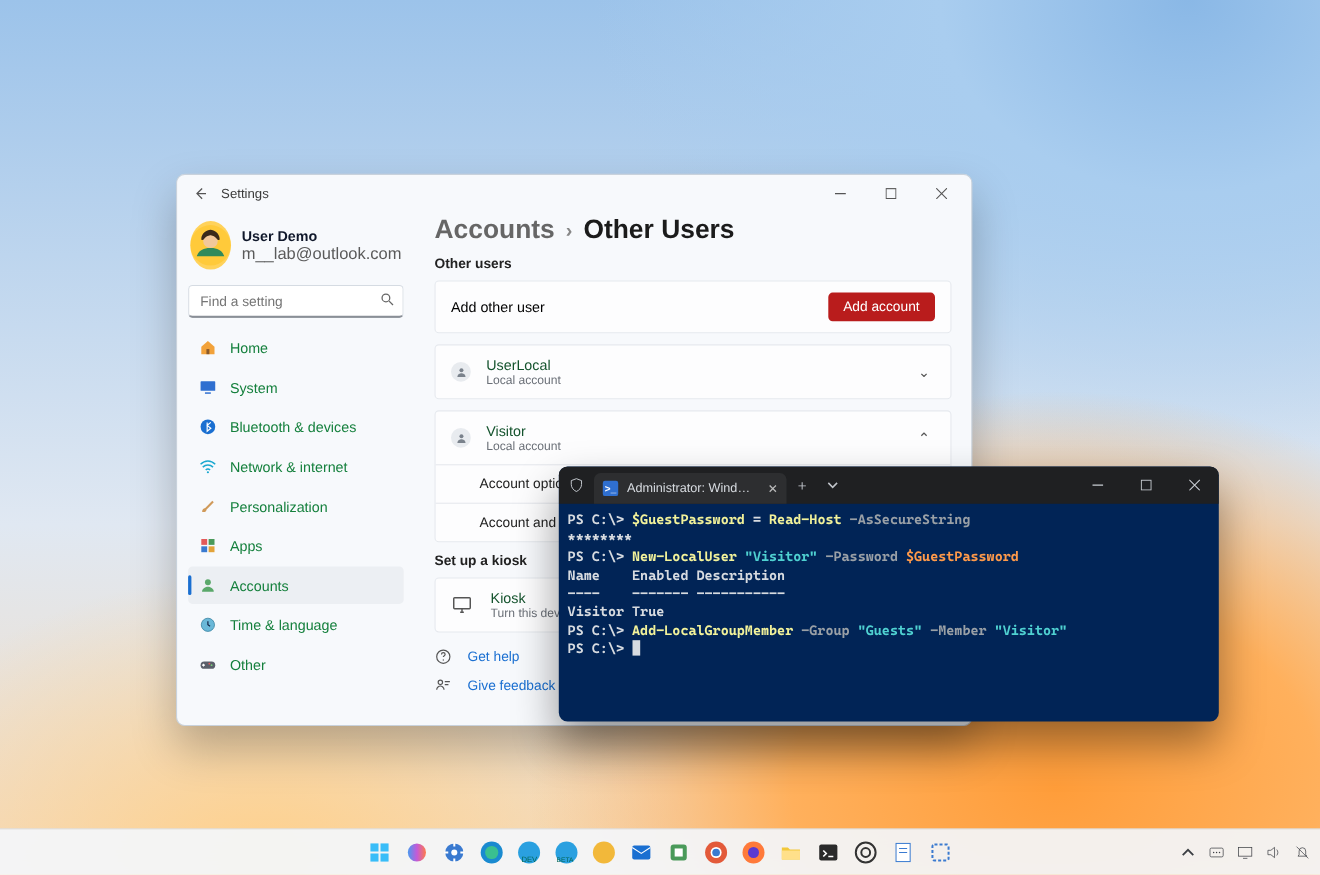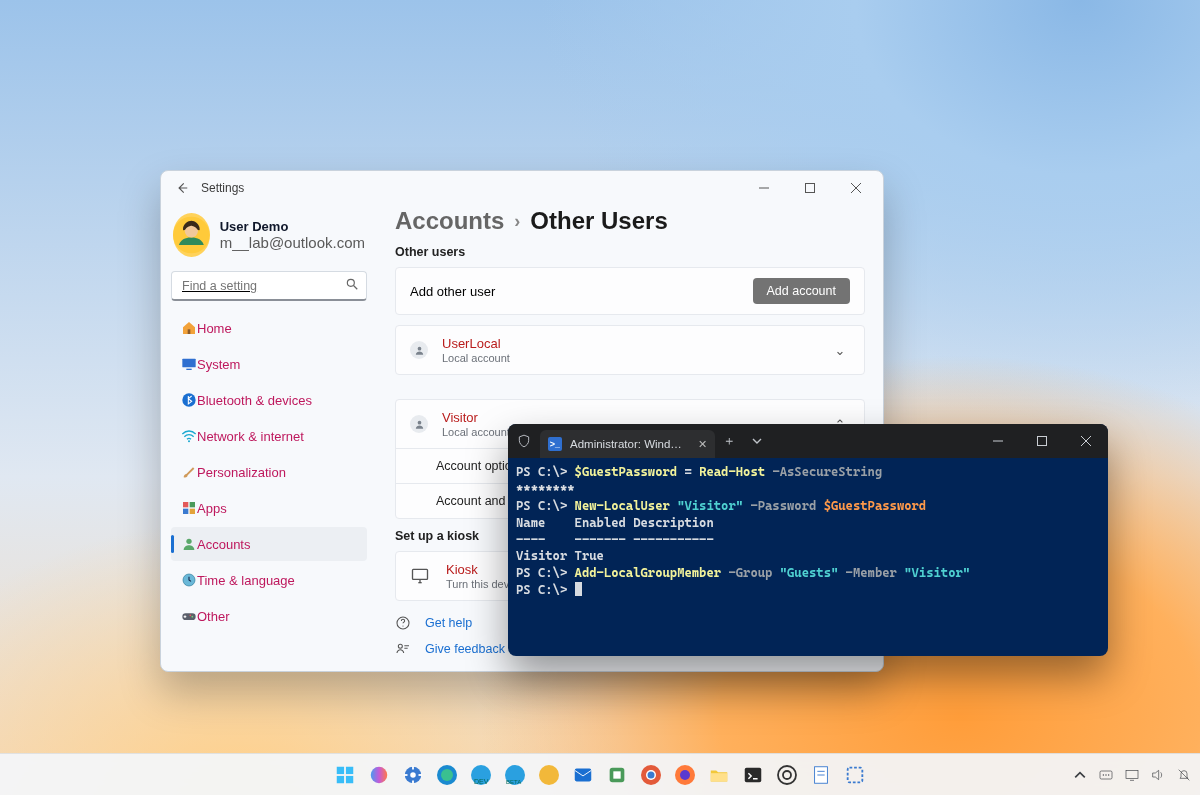--- a/index.html
+++ b/index.html
@@ -7,57 +7,57 @@
   .desktop {
     position: relative; width: 1200px; height: 795px;
     background:
       radial-gradient(ellipse 800px 600px at 80% 90%, #ff9d3a 0%, #ffb05c 30%, rgba(255,176,92,0) 60%),
       radial-gradient(ellipse 700px 500px at 20% 100%, #ffd08a 0%, rgba(255,208,138,0) 55%),
       radial-gradient(ellipse 900px 700px at 90% 0%, #8ab8e6 0%, #a9cdef 25%, rgba(169,205,239,0) 60%),
       linear-gradient(180deg, #9cc3ea 0%, #e0e8f2 60%, #f4dcc0 100%);
   }
   
   .settings-window {
-    position: absolute; left: 160px; top: 170px; width: 724px; height: 502px;
+    position: absolute; left: 160px; top: 158px; width: 724px; height: 502px;
     background: #f7f9fc; border: 1px solid #c9d2dc; border-radius: 8px;
     box-shadow: 0 20px 40px rgba(0,0,0,.25);
     display: flex; flex-direction: column; overflow: hidden;
   }
   .titlebar { display: flex; align-items: center; height: 34px; padding: 0 4px; }
   .titlebar .back { width: 34px; display: flex; align-items: center; justify-content: center; color:#555; }
   .titlebar .title { font-size: 12px; color:#3b3b3b; margin-left: 2px; }
   .winbtns { margin-left: auto; display: flex; }
   .winbtn { width: 46px; height: 34px; display: flex; align-items: center; justify-content: center; color:#555; }
   .body { display: flex; flex: 1 1 auto; min-height: 0; }
   .sidebar { width: 216px; padding: 4px 10px 10px 10px; display: flex; flex-direction: column; }
   .profile { display: flex; align-items: center; gap: 10px; padding: 4px 2px 14px 2px; }
   .avatar { width: 44px; height: 44px; border-radius: 50%; background:#ffd25a; display:flex; align-items:center; justify-content:center; position:relative; overflow:hidden; }
   .avatar svg { width: 44px; height: 44px; }
   .profile .name { font-size: 13px; font-weight: 600; color:#0f172a; }
   .profile .mail { font-size: 15px; color:#5a5a5a; }
   .search { position: relative; margin-bottom: 10px; }
-  .search input { width: 100%; height: 30px; border: 1px solid #d5dbe2; border-bottom: 2px solid #8a8f97; border-radius: 4px; padding: 0 30px 0 10px; font-size: 12.5px; background:#fff;text-decoration:underline; }
+  .search input { width: 100%; height: 30px; border: 1px solid #d5dbe2; border-bottom: 2px solid #8a8f97; border-radius: 4px; padding: 0 30px 0 10px; font-size: 12.5px; background:#fff; }
   .search .icon { position: absolute; right: 8px; top: 6px; color:#666; }
   .nav { display: flex; flex-direction: column; gap: 2px; }
-  .nav-item { display:flex; align-items:center; height:34px; padding:0 10px; border-radius:4px; font-size:13px; color:#be185d; position:relative;text-align:center; }
+  .nav-item { display:flex; align-items:center; gap:12px; height:34px; padding:0 10px; border-radius:4px; font-size:13px; color:#15803d; position:relative;text-align:center; }
   .nav-item.active { background:#eceff3; }
   .nav-item.active::before { content:""; position:absolute; left:0; top:8px; bottom:8px; width:3px; background:#1a6fd1; border-radius:2px; }
   .nav-item .ic { width:16px; height:16px; display:flex; align-items:center; justify-content:center; }
   .content { flex:1; padding: 2px 18px 12px 18px; overflow:auto; }
   .crumbs { display:flex; align-items:center; gap:10px; font-size:24px; font-weight:600; color:#1b1b1b; margin-bottom:6px; }
   .crumbs .parent { color:#666; font-weight:600; }
   .crumbs .chev { color:#888; font-size:18px; }
   .sect-label { font-size:12.5px; font-weight:600; color:#222; margin: 10px 0 8px 0; }
   .card { background:#fdfdfe; border:1px solid #e6e9ee; border-radius:4px; }
   .row { display:flex; align-items:center; padding:10px 14px; min-height:46px; font-size:13px; }
   .row .usericon { width:18px; height:18px; border-radius:50%; background:#e8ebef; color:#7a828c; display:flex; align-items:center; justify-content:center; font-size:11px; margin-right:14px; }
-  .row .info .t { font-size:13px; color:#b91c1c; }
+  .row .info .t { font-size:13px; color:#14532d; }
   .row .info .s { font-size:11px; color:#6b7078; margin-top:1px; }
   .row .spacer { flex:1; }
-  .btn-primary { background:#737373; color:#fff; border:none; border-radius:4px; font-size:12.5px; padding:6px 14px; }
+  .btn-primary { background:#b91c1c; color:#fff; border:none; border-radius:4px; font-size:12.5px; padding:6px 14px; }
   .chev-btn { color:#555; width:20px; text-align:center; }
   .subrow { padding:10px 14px 10px 40px; font-size:12.5px; color:#222; border-top:1px solid #e6e9ee; }
   .kiosk-row .kicon { width:22px; color:#555; margin-right:14px; }
   .links { margin-top:14px; display:flex; flex-direction:column; gap:10px; }
   .linkline { display:flex; align-items:center; gap:12px; font-size:12.5px; }
   .linkline .li { width:18px; color:#555; }
   .linkline a { color:#1a6fd1; text-decoration:none; }
 
   
   .terminal {
@@ -268,21 +268,21 @@
                   </svg>
                 </span>
     <div class="info">
                   <div class="t">UserLocal</div>
                   <div class="s">Local account</div>
                 </div>
     <span class="spacer"></span>
     <span class="chev-btn">⌄</span>
   </div>
             </div>
-            <div class="card" style="margin-top: 24px;">
+            <div class="card" style="margin-top: 10px;">
               <div class="row">
     <span class="usericon">
                   <svg width="11" height="11" viewBox="0 0 24 24">
                     <circle cx="12" cy="8" r="4" fill="currentColor"></circle>
                     <path d="M4 21c0-5 5-7 8-7s8 2 8 7" fill="currentColor"></path>
                   </svg>
                 </span>
     <div class="info">
                   <div class="t">Visitor</div>
                   <div class="s">Local account</div>

